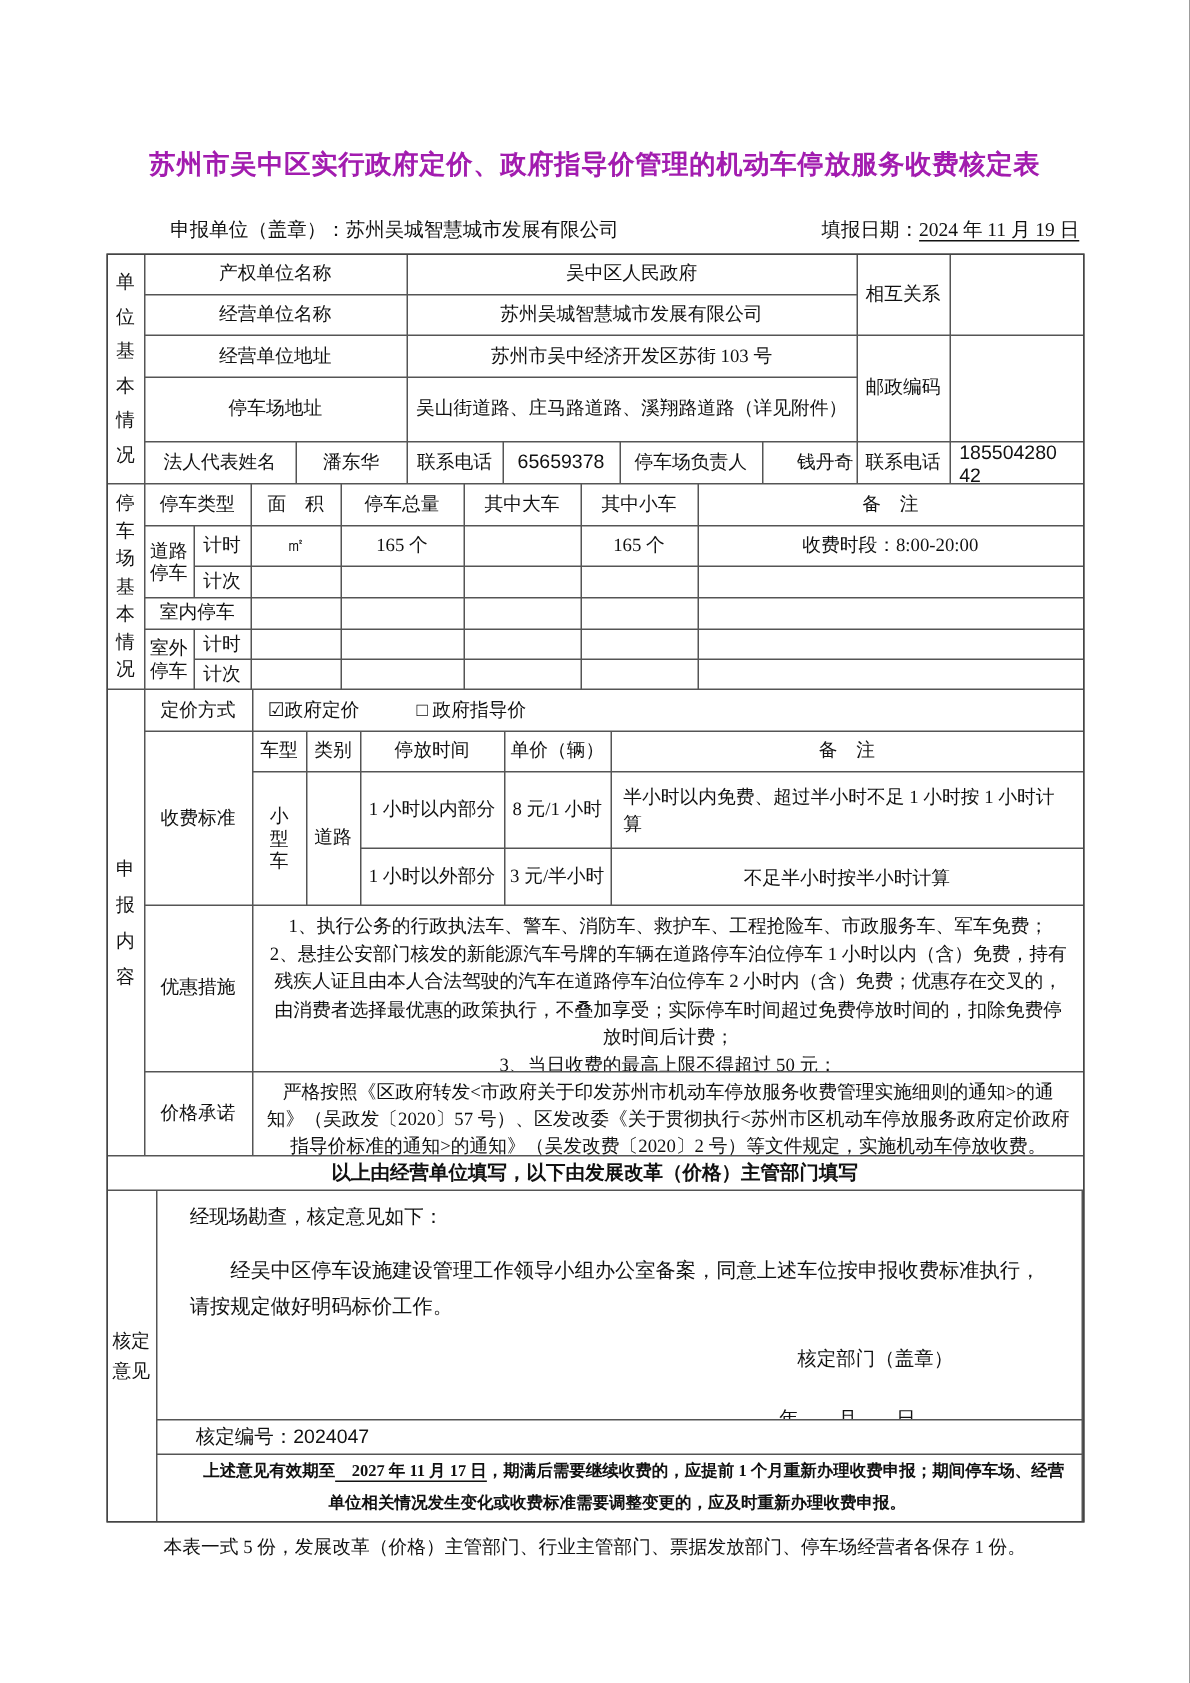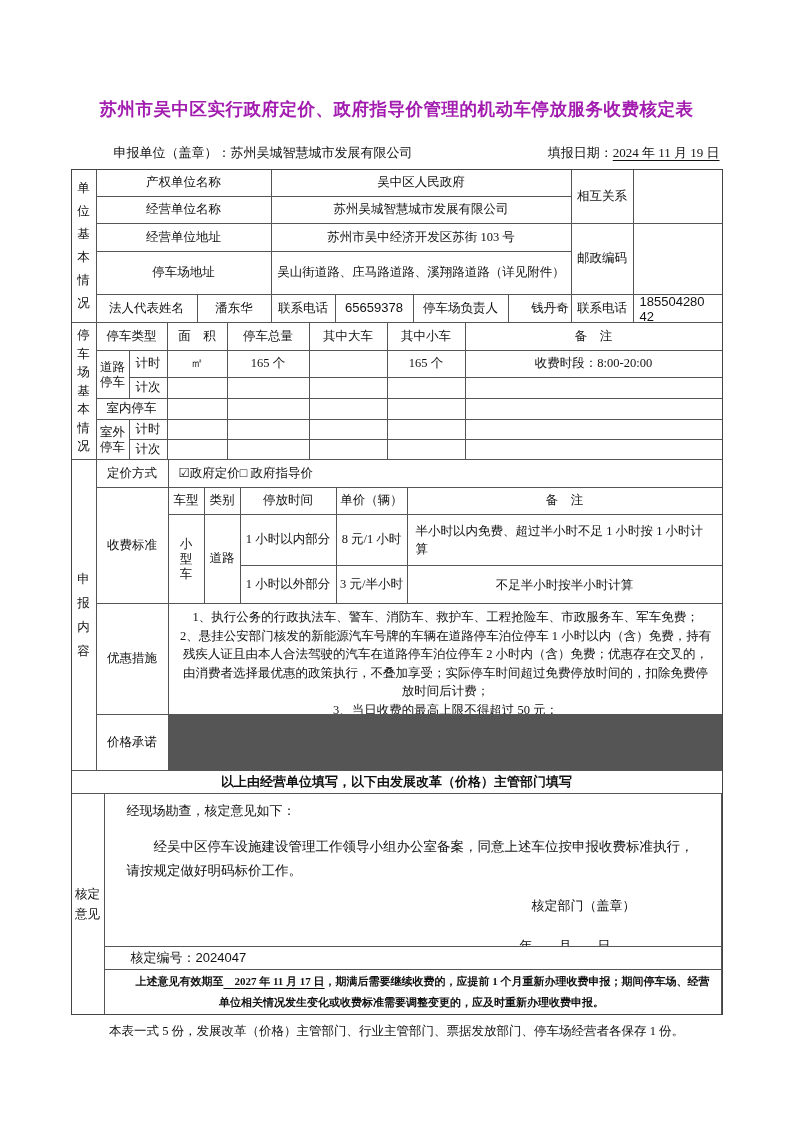--- a/index.html
+++ b/index.html
@@ -47,21 +47,21 @@
   .vl2 .vlabel-inner { line-height:18.5px; }
   .vl3 .vlabel-inner { line-height:24px; }
   .vl4 .vlabel-inner { width:2.3em; line-height:20px; }
   .vsmall .vlabel-inner { line-height:15px; }
   .twoLine { width:2.3em; line-height:15px; text-align:center; word-break:break-all; }
 
   .phone2 { width:76px; word-break:break-all; line-height:15px; padding-left:6px;
             font-family:"Liberation Sans", sans-serif; font-size:13px; text-align:left; }
   .padtext { padding:4px 8px 4px 9px; line-height:18.6px; }
   .remarkcell { padding:3px 8px; line-height:18px; text-align:left; }
-  .pricing-val { padding-left:10px; }
+  .pricing-val { gap:38px; padding-left:10px; }
 
   .bigcell { display:block; text-align:left; font-size:13px; }
   .bigcell .p1 { padding:9px 0 0 22px; }
   .bigcell .p2 { margin-top:16px; padding:0 14px 0 22px; text-indent:2em;
                  font-size:13.5px; line-height:24px; }
   .bigcell .p3 { margin-top:15px; text-align:right; padding-right:85px; }
   .bigcell .p4 { margin-top:23px; text-align:right; padding-right:110px; }
   .serial { padding-left:26px; font-size:13px; }
   .notecell { display:block; text-align:center; font-weight:bold; font-size:11px;
               line-height:21px; padding:1px 6px 0 4px; text-indent:2em; }
@@ -198,20 +198,21 @@
       <div class="c remarkcell" style="grid-row:4; grid-column:7;">不足半小时按半小时计算</div>
 
       <div class="c" style="grid-row:5; grid-column:2;">优惠措施</div>
       <div class="c blk padtext" style="grid-row:5; grid-column:3/8;">
         <div>1、执行公务的行政执法车、警车、消防车、救护车、工程抢险车、市政服务车、军车免费；</div>
         <div>2、悬挂公安部门核发的新能源汽车号牌的车辆在道路停车泊位停车 1 小时以内（含）免费，持有残疾人证且由本人合法驾驶的汽车在道路停车泊位停车 2 小时内（含）免费；优惠存在交叉的，由消费者选择最优惠的政策执行，不叠加享受；实际停车时间超过免费停放时间的，扣除免费停放时间后计费；</div>
         <div>3、当日收费的最高上限不得超过 50 元；</div>
       </div>
 
       <div class="c" style="grid-row:6; grid-column:2;">价格承诺</div>
+      <div class="c blk padtext" style="grid-row:6; grid-column:3/8; line-height:18px;">严格按照《区政府转发&lt;市政府关于印发苏州市机动车停放服务收费管理实施细则的通知&gt;的通知》（吴政发〔2020〕57 号）、区发改委《关于贯彻执行&lt;苏州市区机动车停放服务政府定价政府指导价标准的通知&gt;的通知》（吴发改费〔2020〕2 号）等文件规定，实施机动车停放收费。</div>
     </div>
 
     <div class="sec divider">
       <div class="c bold" style="font-size:13px;">以上由经营单位填写，以下由发展改革（价格）主管部门填写</div>
     </div>
 
     <div class="sec s4">
       <div class="c vl4" style="grid-row:1/4; grid-column:1;">
           <span class="vlabel-inner">核定意见</span>
         </div>

